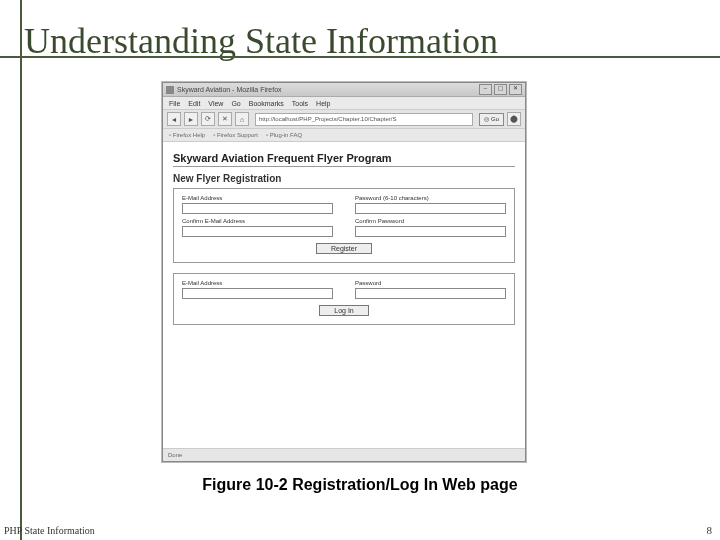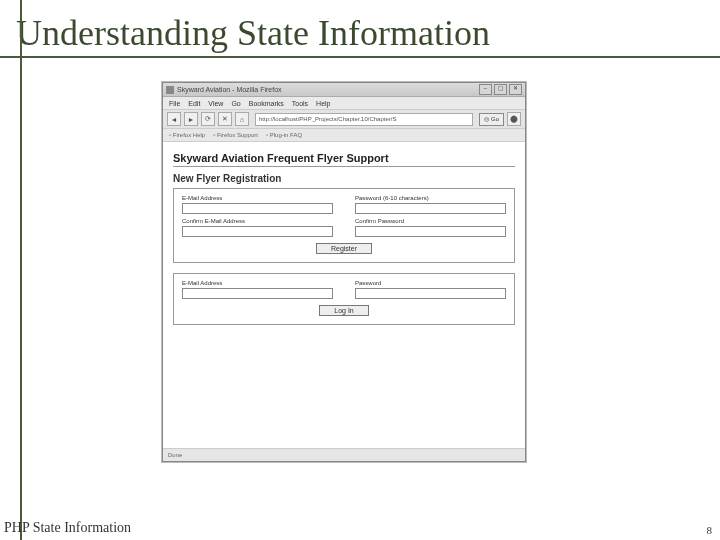--- a/index.html
+++ b/index.html
@@ -16,21 +16,21 @@
     height: 540px;
     position: relative;
     box-sizing: border-box;
   }
   .title-wrap {
     padding: 8px 12px 0 12px;
   }
   .title {
     font-size: 36px;
     color: #3a4a2f;
-    margin: 4px;
+    margin: 12px;
     font-weight: normal;
   }
   .title-rule {
     position: absolute;
     left: 0;
     right: 0;
     top: 56px;
     height: 2px;
     background: #4a5a3d;
   }
@@ -234,21 +234,21 @@
     text-align: center;
     font-family: Arial, sans-serif;
     font-size: 16px;
     font-weight: bold;
     color: #000;
   }
   .footer-left {
     position: absolute;
     left: 4px;
     bottom: 4px;
-    font-size: 14px;
+    font-size: 10px;
     color: #333;
     margin-top: 28px;
   }
   .footer-right {
     position: absolute;
     right: 8px;
     bottom: 4px;
     font-size: 11px;
     color: #333;
   }
@@ -295,21 +295,21 @@
       <div class="tb-btn">⬤</div>
     </div>
 
     <div class="bookmarks">
       <span class="bm-item">Firefox Help</span>
       <span class="bm-item">Firefox Support</span>
       <span class="bm-item">Plug-in FAQ</span>
     </div>
 
     <div class="content">
-      <div class="page-h1">Skyward Aviation Frequent Flyer Support</div>
+      <div class="page-h1">Skyward Aviation Frequent Flyer Program</div>
       <hr class="hr">
 
       <div class="page-h2">New Flyer Registration</div>
       <div class="form-box">
         <div class="form-row">
           <div class="form-col">
             <div class="field-label">E-Mail Address</div>
             <div class="field-input"></div>
           </div>
           <div class="form-col">
@@ -345,15 +345,16 @@
         </div>
         <div class="btn-row">
           <span class="form-btn">Log In</span>
         </div>
       </div>
     </div>
 
     <div class="statusbar">Done</div>
   </div>
 
+  <div class="caption">Figure 10-2 Registration/Log In Web page</div>
   <div class="footer-left">PHP State Information</div>
   <div class="footer-right">8</div>
 </div>
 
 </body></html>

